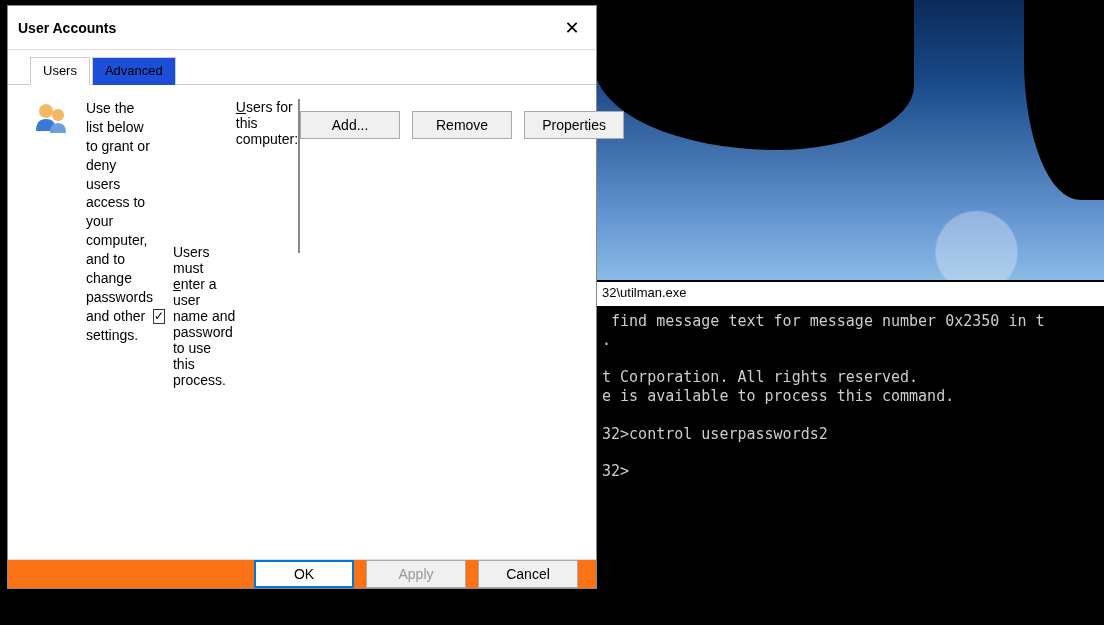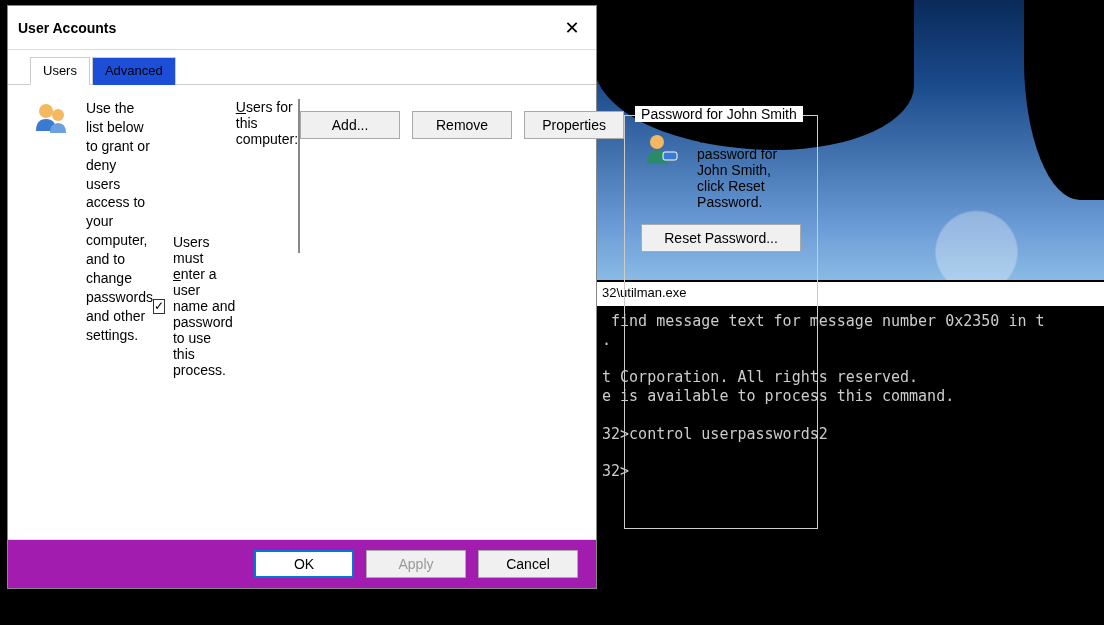--- a/index.html
+++ b/index.html
@@ -207,25 +207,25 @@
     padding: 0 6px;
     font-size: 14px;
   }
   .pw-row { display: flex; gap: 18px; align-items: flex-start; }
   .pw-icon { width: 38px; height: 38px; flex-shrink: 0; }
   .pw-text { font-size: 14px; }
   .pw-btnrow { display: flex; justify-content: flex-end; margin-top: 14px; }
   .pw-btn { min-width: 160px; }
   .footer {
     border-top: 1px solid #ddd;
-    padding: 10px 18px;
+    padding: 0 18px;
     display: flex;
     justify-content: flex-end;
     gap: 12px;
-    background: #a21caf;
+    background: #f97316;
   }
   .btn.primary { border: 2px solid #0078d7; background: #fff; }
   .btn.disabled { color: #999; }
 </style>
 </head>
 <body>
 
 <div class="bg-sky"></div>
 <div class="bg-dark-top"></div>
 <div class="bg-dark-right"></div>
@@ -300,36 +300,20 @@
           <span class="label-underline"><span>Add...</span></span>
         </div>
       <div class="btn">
           <span>Remove</span>
         </div>
       <div class="btn">
           <span>Properties</span>
         </div>
     </div>
 
-    <div class="groupbox">
-      <div class="groupbox-title">Password for John Smith</div>
-      <div class="pw-row">
-        <div class="pw-icon">
-          <svg viewBox="0 0 38 38">
-            <circle cx="16" cy="12" r="7" fill="#f4b860"></circle>
-            <path d="M6 34 Q6 20 16 20 Q26 20 26 34 Z" fill="#2a8a6a"></path>
-            <rect x="22" y="22" width="14" height="8" rx="2" fill="#3a7ad0" stroke="#fff"></rect>
-          </svg>
-        </div>
-        <div class="pw-text">To change the password for John Smith, click Reset Password.</div>
-      </div>
-      <div class="pw-btnrow">
-        <div class="btn pw-btn">Reset Password...</div>
-      </div>
-    </div>
 
   </div>
 
   <div class="footer">
     <div class="btn primary">OK</div>
     <div class="btn disabled">Apply</div>
     <div class="btn">Cancel</div>
   </div>
 
 </div>

